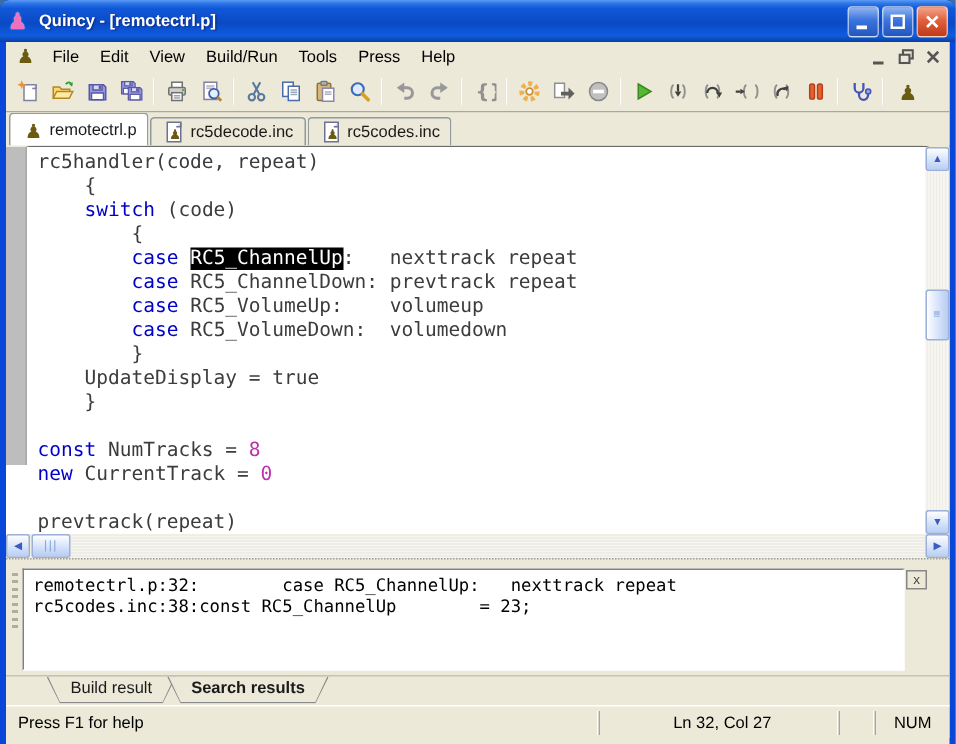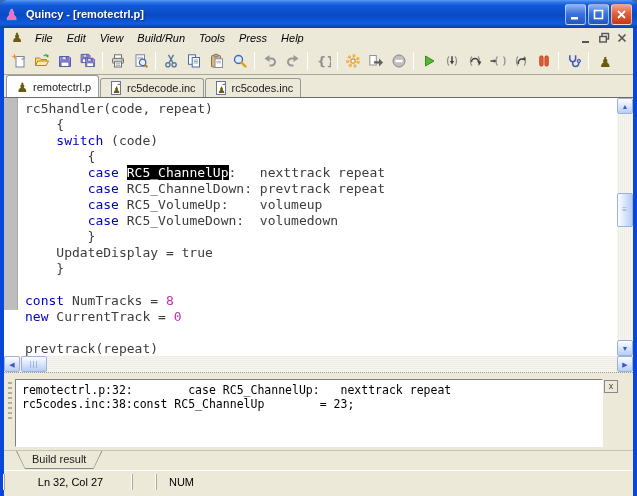--- a/index.html
+++ b/index.html
@@ -23,38 +23,38 @@
   .tbtn{width:21px;height:21px;border-radius:3px;border:1px solid rgba(255,255,255,.55);
     display:flex;align-items:center;justify-content:center;
     background:linear-gradient(180deg,#8fb4f2,#3b74dd 45%,#2257bd);}
   .tbtn.close{background:linear-gradient(180deg,#f3a38c,#e0613c 45%,#c03a18);}
   .tbtn svg{display:block;}
   
   .content{flex:1;margin:0 4px;display:flex;flex-direction:column;background:#ece9d8;min-height:0;}
   
   .menubar{height:20px;flex:0 0 20px;display:flex;align-items:center;background:#ece9d8;padding:0 2px;}
   .menupawn{width:16px;height:16px;font-size:13px;line-height:16px;color:#6b5b10;text-align:center;margin:0 3px;}
-  .menuitem{padding:2px 7px;cursor:default;font-style:italic;}
+  .menuitem{padding:2px 7px;cursor:default;}
   .menuspacer{flex:1;}
   .mdibtn{width:17px;height:15px;display:flex;align-items:center;justify-content:center;margin-right:1px;}
   
   .toolbar{height:27px;flex:0 0 27px;display:flex;align-items:center;background:#ece9d8;
     border-bottom:1px solid #aca899;padding:0 3px;}
   .tool{width:23px;height:23px;display:flex;align-items:center;justify-content:center;border:1px solid transparent;}
   .toolsep{width:1px;height:18px;background:#aca899;border-right:1px solid #fff;margin:0 3px;}
   .icon16{width:16px;height:16px;display:inline-flex;}
   .icon16 svg text{font-family:"DejaVu Sans",sans-serif;}
   
   .tabbar{height:22px;flex:0 0 22px;background:#ece9d8;display:flex;align-items:flex-end;padding-left:2px;}
   .etab{display:flex;align-items:center;gap:3px;height:19px;padding:0 7px;
     background:#ece9d8;border:1px solid #919b9c;border-bottom:none;border-radius:3px 3px 0 0;
     margin-right:1px;color:#1a1a1a;}
   .etab.active{height:22px;background:#fff;font-weight:normal;position:relative;z-index:2;}
   
-  .editorrow{flex:0 0 259px;height:259px;display:flex;border-top:1px solid #6a6a6a;min-height:0;}
+  .editorrow{flex:0 0 259px;height:259px;display:flex;border-top:1px solid #6a6a6a;min-height:0;border-radius:19px;}
   .editor{position:relative;width:613px;background:#fff;overflow:hidden;}
   .gutter{position:absolute;left:0;top:0;width:14px;height:212px;background:#bdbdbd;border-right:1px solid #a8a8a8;}
   .code{position:absolute;left:21px;top:3px;font-family:"DejaVu Sans Mono",monospace;
     font-size:13px;line-height:16px;white-space:pre;cursor:text;}
   .cl{height:16px;}
   .c-id{color:var(--c-id,#3c3c3c);}
   .c-kw{color:var(--c-kw,#0000c8);}
   .c-num{color:var(--c-num,#c030b0);}
   .c-sel{color:var(--c-selfg,#fff);background:var(--c-selbg,#000);}
   
@@ -76,36 +76,36 @@
     background:repeating-linear-gradient(180deg,#b0ada0 0,#b0ada0 2px,transparent 2px,transparent 5px);}
   .outbox{position:absolute;left:11px;top:1px;width:588px;height:68px;background:#fff;
     border:1px solid;border-color:#808080 #fff #fff #808080;
     font-family:"DejaVu Sans Mono",monospace;font-size:11.5px;line-height:14px;
     padding:3px 6px;white-space:pre;overflow:hidden;cursor:default;}
   .outclose{position:absolute;right:15px;top:2px;width:14px;height:13px;background:#ece9d8;
     border:1px solid #888;display:flex;align-items:center;justify-content:center;
     font-size:9px;color:#444;line-height:1;}
   
   .btabs{height:20px;flex:0 0 20px;background:#ece9d8;display:flex;align-items:flex-start;
-    padding-left:12px;border-top:1px solid #c6c3b2;}
+    padding-left:27px;border-top:1px solid #c6c3b2;}
   .btab{position:relative;height:18px;margin-right:-6px;}
   .btab .shape{position:absolute;inset:0;background:#8a8a8a;
     clip-path:polygon(0 0,100% 0,calc(100% - 9px) 100%,9px 100%);}
   .btab .shape2{position:absolute;inset:0 1px 1px 1px;background:#ece9d8;
     clip-path:polygon(0 0,100% 0,calc(100% - 8px) 100%,8px 100%);}
   .btab .lbl{position:relative;z-index:1;display:block;padding:2px 16px 0 16px;color:#1a1a1a;}
   .btab.active{z-index:3;}
   .btab.active .lbl{font-weight:bold;}
   
   .statusbar{height:22px;flex:0 0 22px;background:#ece9d8;border-top:1px solid #fff;
     display:flex;align-items:center;font-size:11px;}
   .spane{height:16px;display:flex;align-items:center;padding:0 8px;}
   .spane.sep{border-left:1px solid #aca899;box-shadow:-1px 0 0 #fff;}
   .s-help{flex:1;}
-  .s-pos{width:128px;justify-content:center;padding-left:12px;}
+  .s-pos{width:160px;justify-content:center;padding-left:12px;}
   .s-blank{width:24px;}
   .s-num{width:50px;justify-content:center;}
 </style>
 </head>
 <body>
 
 <div class="win">
 
   <div class="titlebar">
     <span class="titleicon">♟</span>
@@ -466,23 +466,25 @@
 
     <div class="btabs" id="btabs">
         <div class="btab">
           <span class="shape"></span>
           <span class="shape2"></span>
           <span class="lbl">Build result</span>
         </div>
         <div class="btab active">
           <span class="shape"></span>
           <span class="shape2"></span>
+          <span class="lbl">Search results</span>
         </div>
       </div>
 
     <div class="statusbar">
+      <span class="spane s-help">Press F1 for help</span>
       <span class="spane s-pos sep">Ln 32, Col 27</span>
       <span class="spane s-blank sep"></span>
       <span class="spane s-num sep">NUM</span>
     </div>
 
   </div>
 </div>
 
 </body></html>

